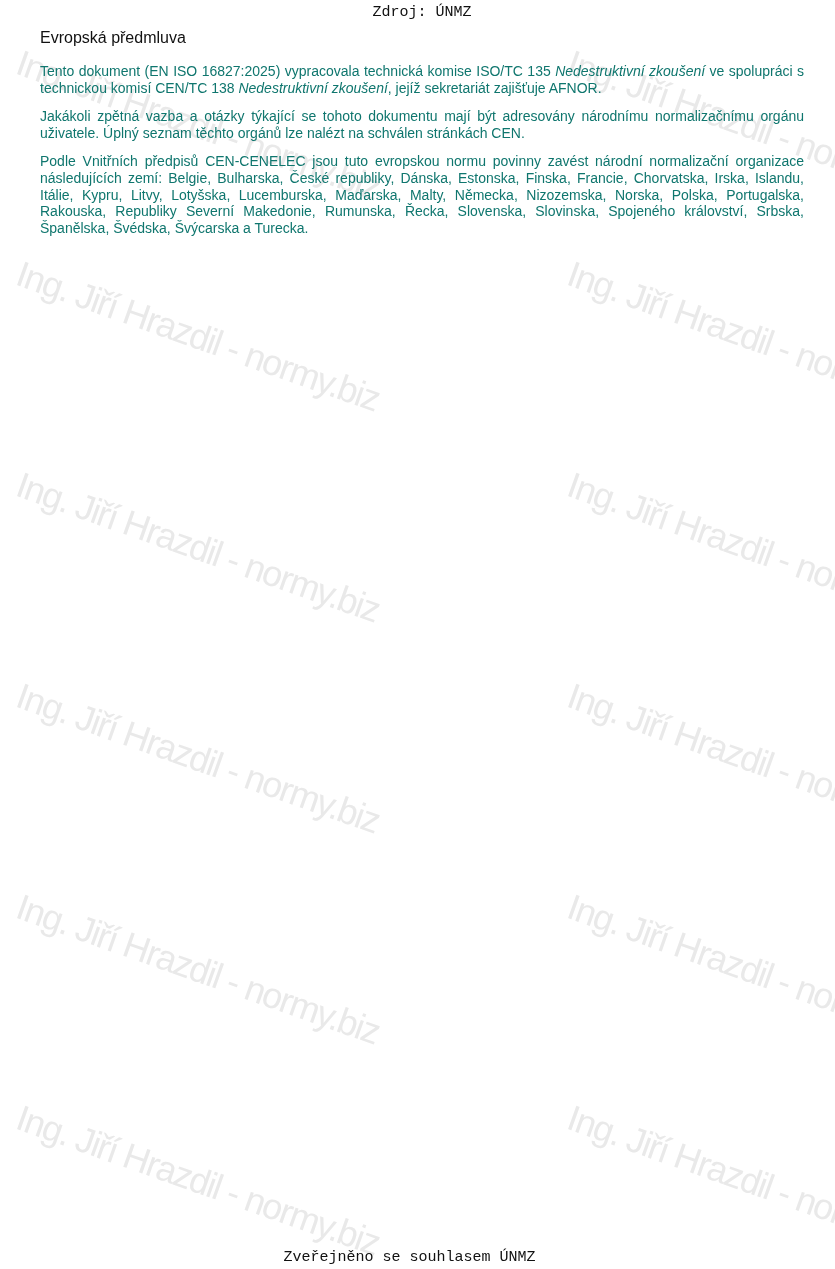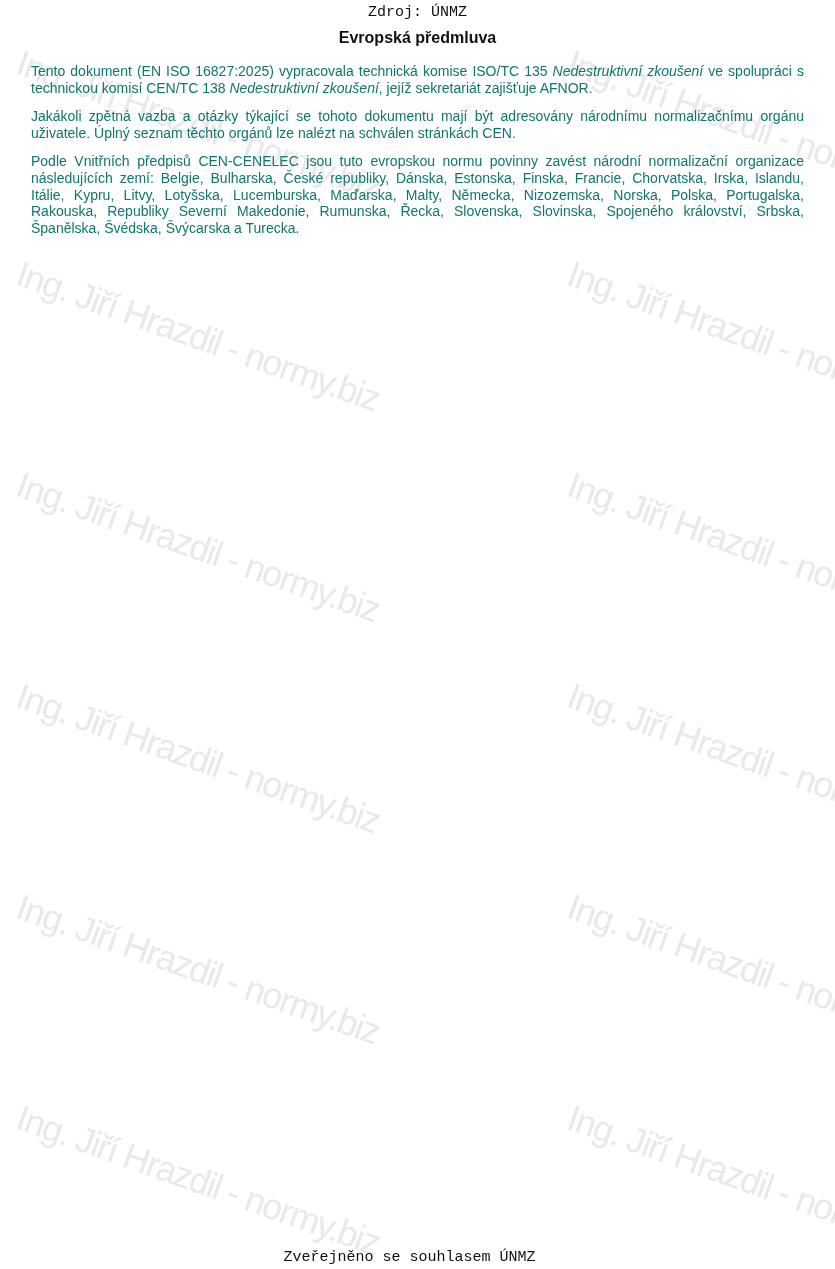--- a/index.html
+++ b/index.html
@@ -26,33 +26,32 @@
     transform-origin: 0 0;
     user-select: none;
   }
   .c0 { left: 25px; } .c1 { left: 576px; }
   .r0 { top: 42px; } .r1 { top: 253px; } .r2 { top: 464px; }
   .r3 { top: 675px; } .r4 { top: 886px; } .r5 { top: 1097px; }
 
   
   .content {
     position: relative; z-index: 1;
-    padding: 4px 31px 0 31px;
+    padding: 4px 31px 0 40px;
   }
   .src {
     text-align: center;
     font-family: "Liberation Mono", "DejaVu Sans Mono", monospace;
     font-size: 15px;
     color: #111;
     margin: 0 0 8px 0;
   }
   h1 {
-    font-size: 16px; font-weight: bold; color: #111;
+    font-size: 16px; font-weight: normal; color: #111;
     margin: 0 0 16px 0;
-    text-align: center;
   }
   h2 {
     font-size: 14px; font-weight: bold; color: #111;
     margin: 20px 0 14px 0;
   }
   p {
     font-size: 14px;
     line-height: 16.6px;
     text-align: justify;
     margin: 8px 0 12px 0;

